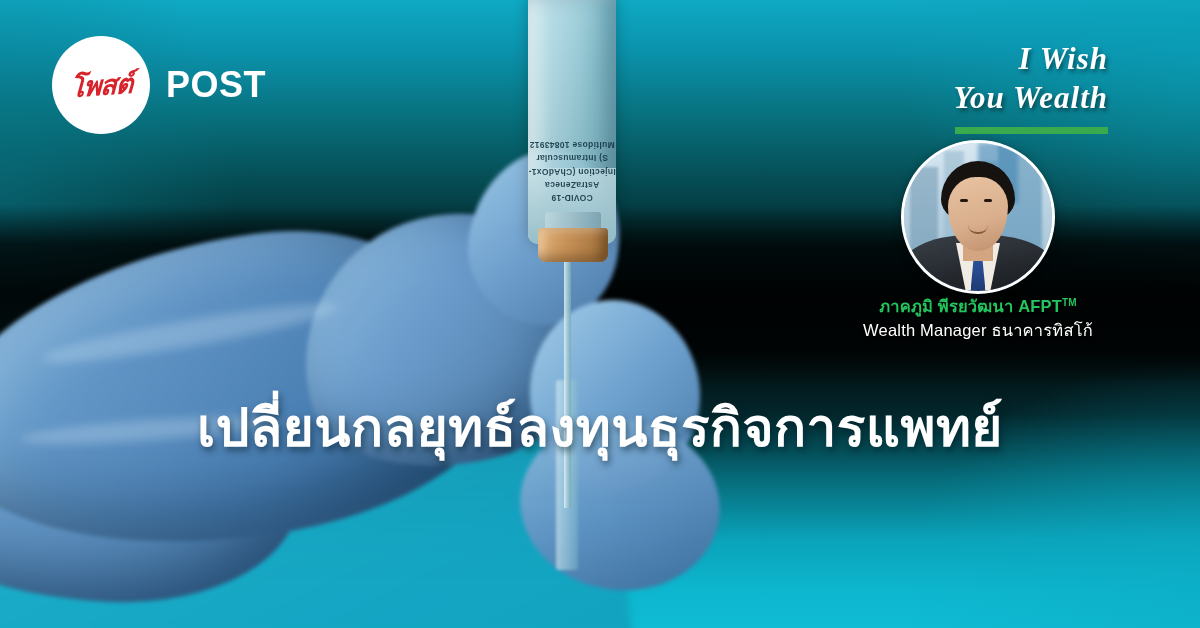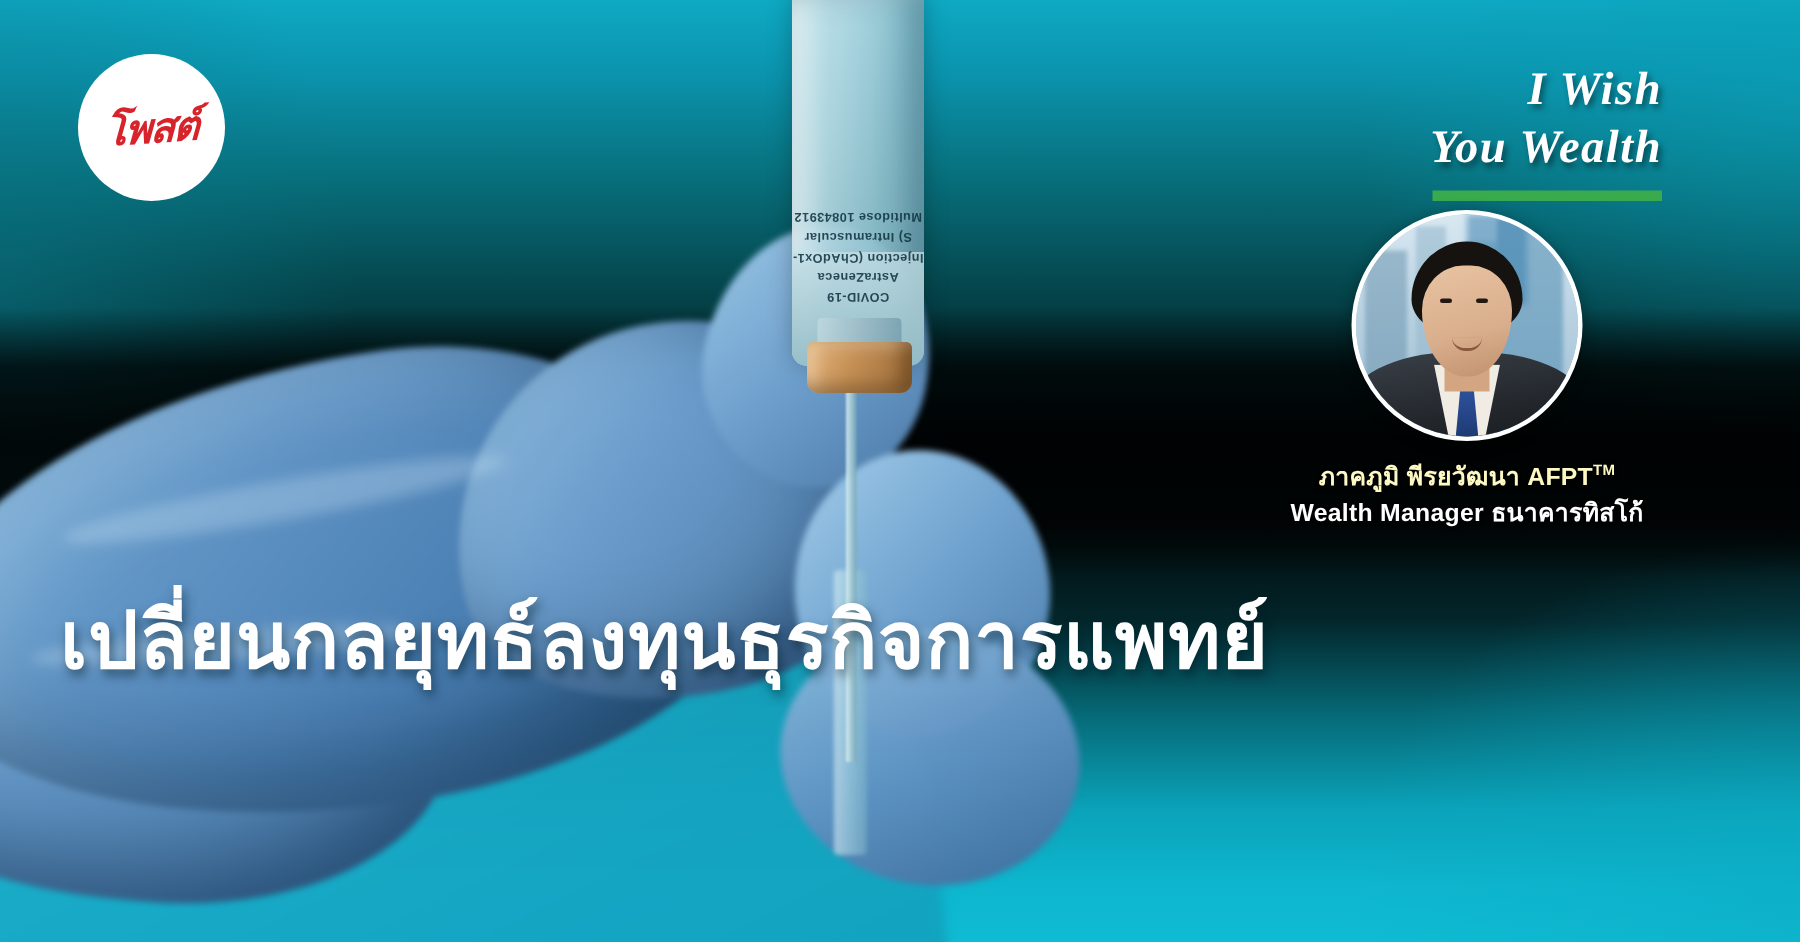--- a/index.html
+++ b/index.html
@@ -332,44 +332,44 @@
     background: #f1ece3;
     clip-path: polygon(50% 0, 100% 0, 78% 100%, 22% 100%, 0 0);
   }
   .av-tie {
     position: absolute; left: 50%; bottom: 0; transform: translateX(-50%);
     width: 15px; height: 44px;
     background: linear-gradient(to bottom, #2f59a8 0%, #27488c 60%, #1d3a72 100%);
     clip-path: polygon(28% 0, 72% 0, 100% 100%, 0 100%);
   }
   .author-name {
-    margin-top: 13px;
-    color: #fef9c3;
+    margin-top: 1px;
+    color: #22c55e;
     font-size: 16.5px;
     font-weight: 700;
     letter-spacing: .2px;
     line-height: 1.45;
     text-shadow: 0 1px 3px rgba(0,0,0,.6);
   }
   .author-name sup { font-size: 10px; vertical-align: super; font-weight: 700; }
   .author-role {
     color: #ffffff;
     font-size: 16.5px;
-    font-weight: 700;
+    font-weight: 400;
     letter-spacing: .2px;
     line-height: 1.45;
     text-shadow: 0 1px 3px rgba(0,0,0,.6);
   }
 
   
   .headline {
     position: absolute;
     left: 0; right: 0;
     top: 398px;
-    text-align: left;
+    text-align: center;
     color: #ffffff;
     font-weight: 700;
     font-size: 53px;
     line-height: 1.14;
     letter-spacing: .5px;
     text-shadow: 2px 4px 7px rgba(0,28,38,.55);
     padding: 0 40px;
   }
   .headline .l2 { display: block; }
 </style>
@@ -402,20 +402,21 @@
     <div class="vial-label">COVID-19 AstraZeneca Injection (ChAdOx1-S) Intramuscular Multidose 10843912</div>
   </div>
   <div class="vial-neck"></div>
   <div class="vial-cap"></div>
 
   <div class="logo">
     <div class="logo-circle">
       <span class="logo-thai">โพสต์</span>
     </div>
     <div class="logo-words">
+      <div>POST</div>
     </div>
   </div>
 
   <div class="column-head">
     <div class="column-title">I Wish
 You Wealth</div>
     <div class="column-rule"></div>
   </div>
 
   <div class="author">

